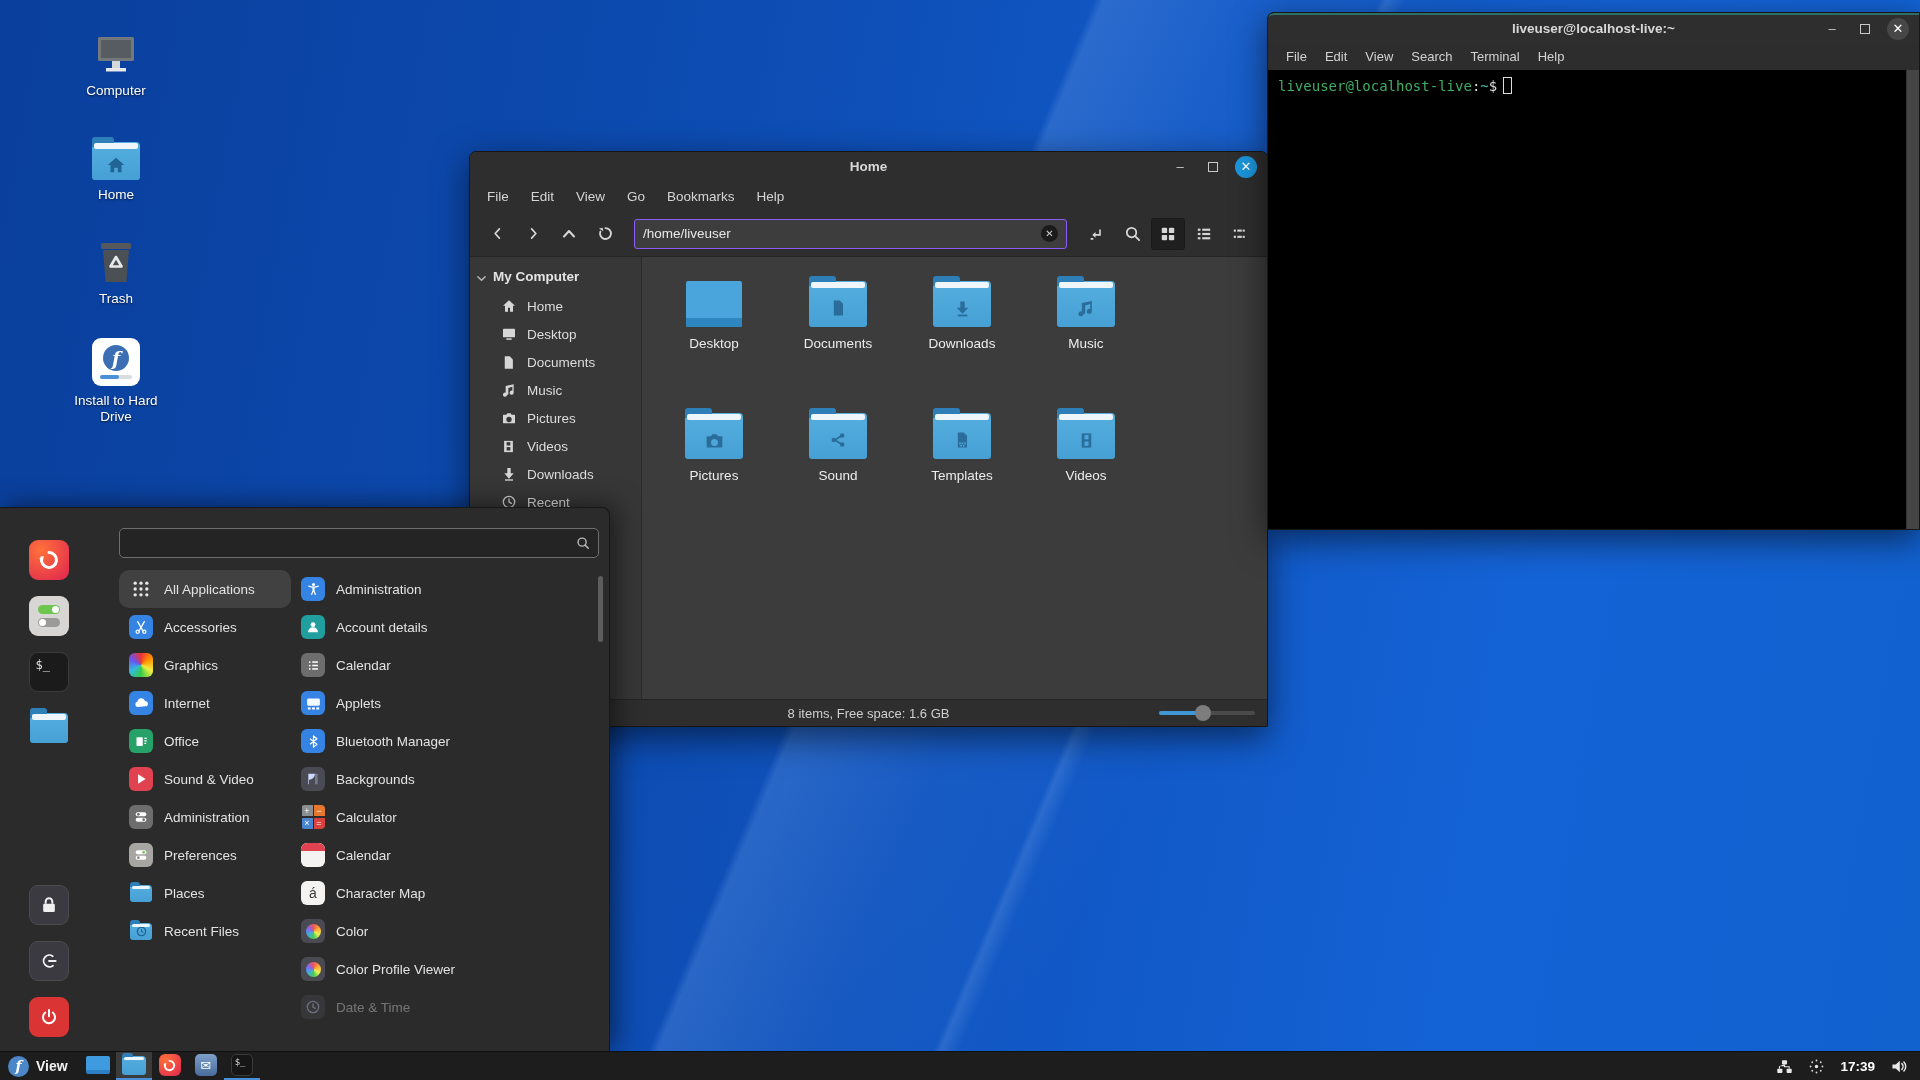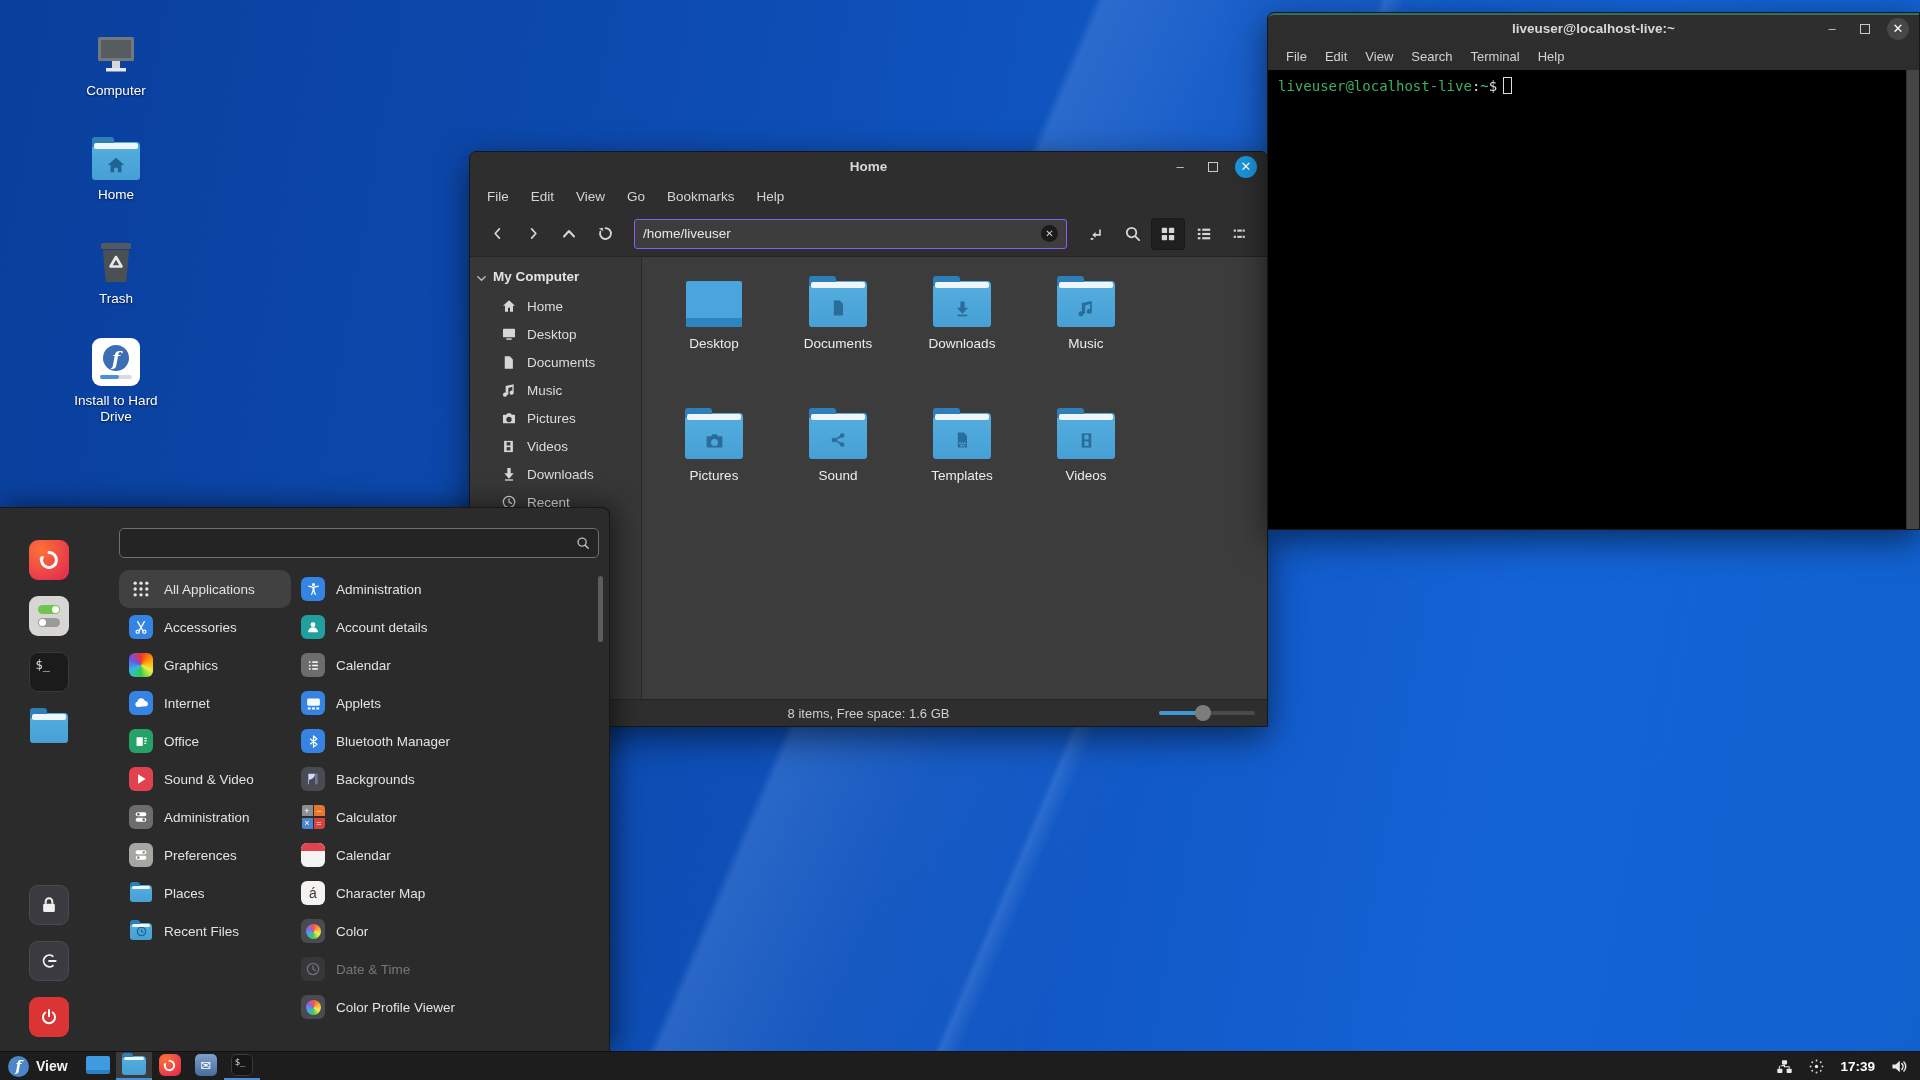--- a/index.html
+++ b/index.html
@@ -729,34 +729,34 @@
         <div class="mrow">
           <span class="micon ic-white" style="font-size:14px;color:#3a3a3a">á</span>
           <span>Character Map</span>
         </div>
         <div class="mrow">
           <span class="micon ic-dark">
               <span style="width:15px;height:15px;border-radius:50%;background:conic-gradient(#e55,#fa3,#ee5,#4c5,#4ad,#86e,#e55)"></span>
             </span>
           <span>Color</span>
         </div>
+        <div class="mrow">
+          <span class="micon ic-dark">
+              <span style="width:15px;height:15px;border-radius:50%;background:conic-gradient(#e55,#fa3,#ee5,#4c5,#4ad,#86e,#e55)"></span>
+            </span>
+          <span>Color Profile Viewer</span>
+        </div>
         <div class="mrow dimmed">
           <span class="micon ic-dark">
               <svg viewBox="0 0 24 24" width="16" height="16">
                 <circle cx="12" cy="12" r="8.5" fill="none" stroke="#cfd4ff" stroke-width="2"></circle>
                 <path d="M12 7.5V12l3.4 2" fill="none" stroke="#cfd4ff" stroke-width="2" stroke-linecap="round"></path>
               </svg>
             </span>
           <span>Date &amp; Time</span>
-        </div>
-        <div class="mrow">
-          <span class="micon ic-dark">
-              <span style="width:15px;height:15px;border-radius:50%;background:conic-gradient(#e55,#fa3,#ee5,#4c5,#4ad,#86e,#e55)"></span>
-            </span>
-          <span>Color Profile Viewer</span>
         </div>
         <span class="app-scrollthumb"></span>
       </div>
     </div>
   </div>
 </div>
 
 <div class="taskbar">
   <div class="menu-btn">
     <span class="fcirc">f</span>

